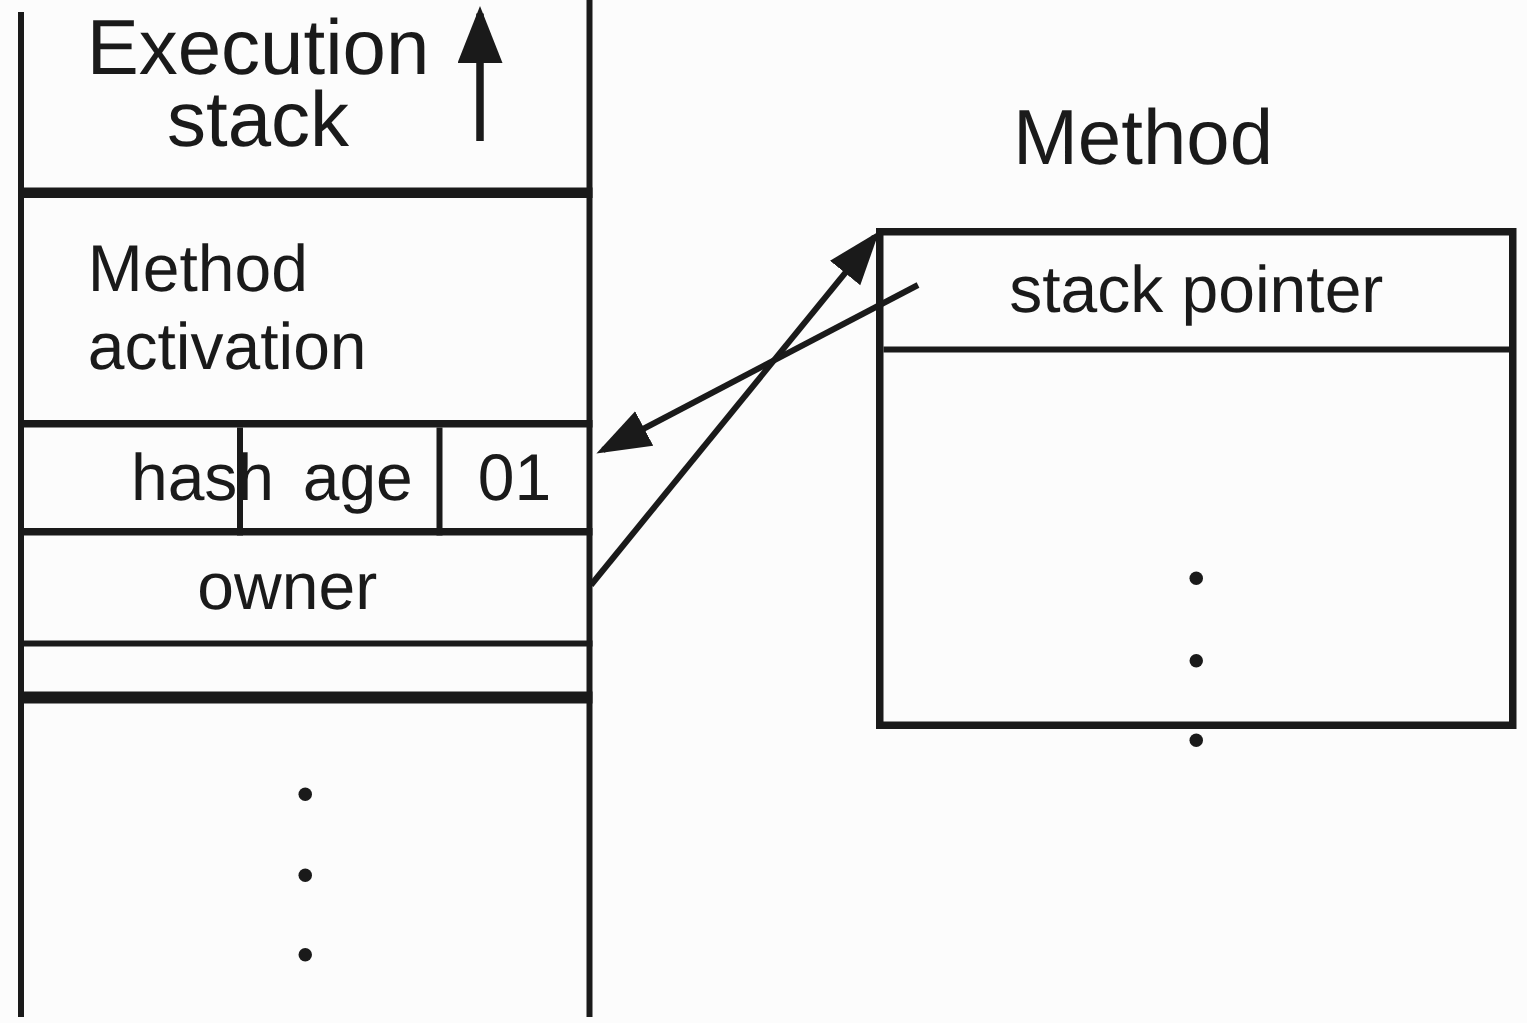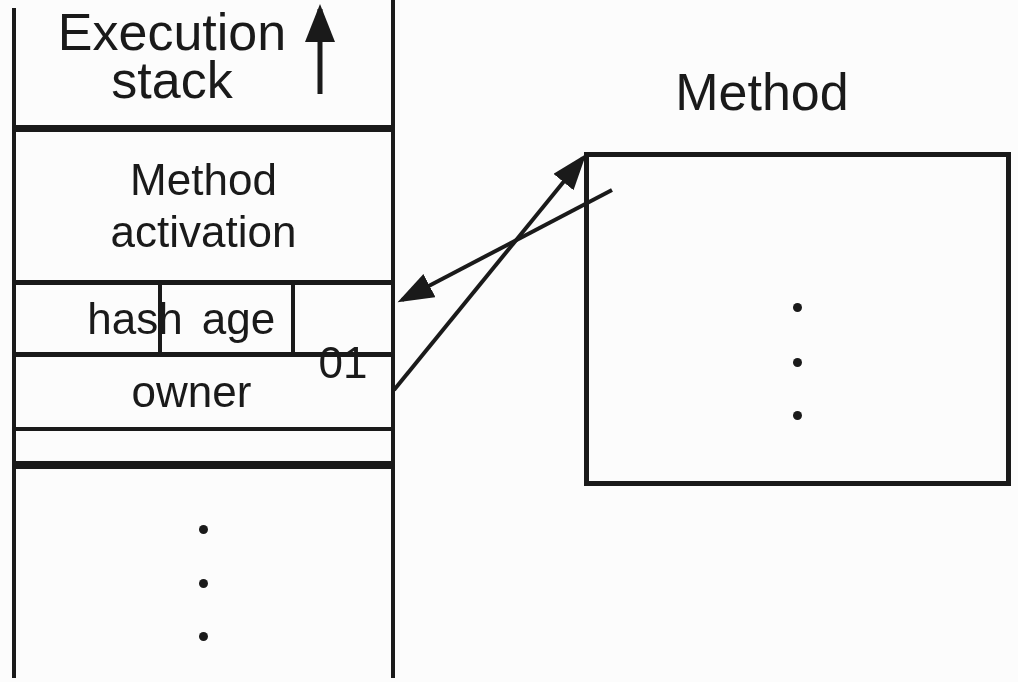--- a/index.html
+++ b/index.html
@@ -38,50 +38,51 @@
   <div>
 
     <div class="line" style="left:12px;top:8px;width:4px;height:670px;"></div>
     <div class="line" style="left:391px;top:0;width:4px;height:678px;"></div>
 
     <div class="label" style="left:47px;top:8px;width:250px;">Execution stack</div>
 
     <div class="line" style="left:12px;top:125px;width:383px;height:7px;"></div>
 
     <div class="cell" style="left:16px;top:132px;width:375px;height:148px;">
-      <span style="display:inline-block;width:290px;text-align:center;line-height:52px;">Method activation</span>
+      <span style="display:inline-block;width:290px;line-height:52px;">Method activation</span>
     </div>
     <div class="line" style="left:12px;top:280px;width:383px;height:5px;"></div>
 
     <div>
       <div class="cell" style="left:16px;top:285px;width:142px;height:67px;margin-left:48px;">hash</div>
       <div class="line" style="left:158px;top:285px;width:4px;height:72px;"></div>
       <div class="cell" style="left:162px;top:285px;width:153px;height:67px;text-align:right;">age</div>
       <div class="line" style="left:291px;top:285px;width:4px;height:72px;"></div>
-      <div class="cell" style="left:295px;top:285px;width:96px;height:67px;margin-top:44px;">01</div>
+      <div class="cell" style="left:295px;top:285px;width:96px;height:67px;">01</div>
     </div>
     <div class="line" style="left:12px;top:352px;width:383px;height:5px;"></div>
 
     <div class="cell" style="left:4px;top:357px;width:375px;height:70px;">owner</div>
     <div class="line" style="left:12px;top:427px;width:383px;height:4px;"></div>
 
     <div style="position:absolute;left:16px;top:431px;width:375px;height:30px;"></div>
     <div class="line" style="left:12px;top:461px;width:383px;height:8px;"></div>
 
     <div>
       <div class="dot" style="left:199px;top:525px;"></div>
       <div class="dot" style="left:199px;top:579px;"></div>
       <div class="dot" style="left:199px;top:632px;"></div>
     </div>
   </div>
 
   <div>
     <div class="label" style="left:612px;top:68px;width:300px;">Method</div>
 
     <div id="object-box">
+      <div id="stack-pointer-field">stack pointer</div>
       <div style="position:relative;width:100%;height:247px;">
         <div>
           <div class="dot" style="left:204px;top:146px;"></div>
           <div class="dot" style="left:204px;top:201px;"></div>
           <div class="dot" style="left:204px;top:254px;"></div>
         </div>
       </div>
     </div>
   </div>
 

